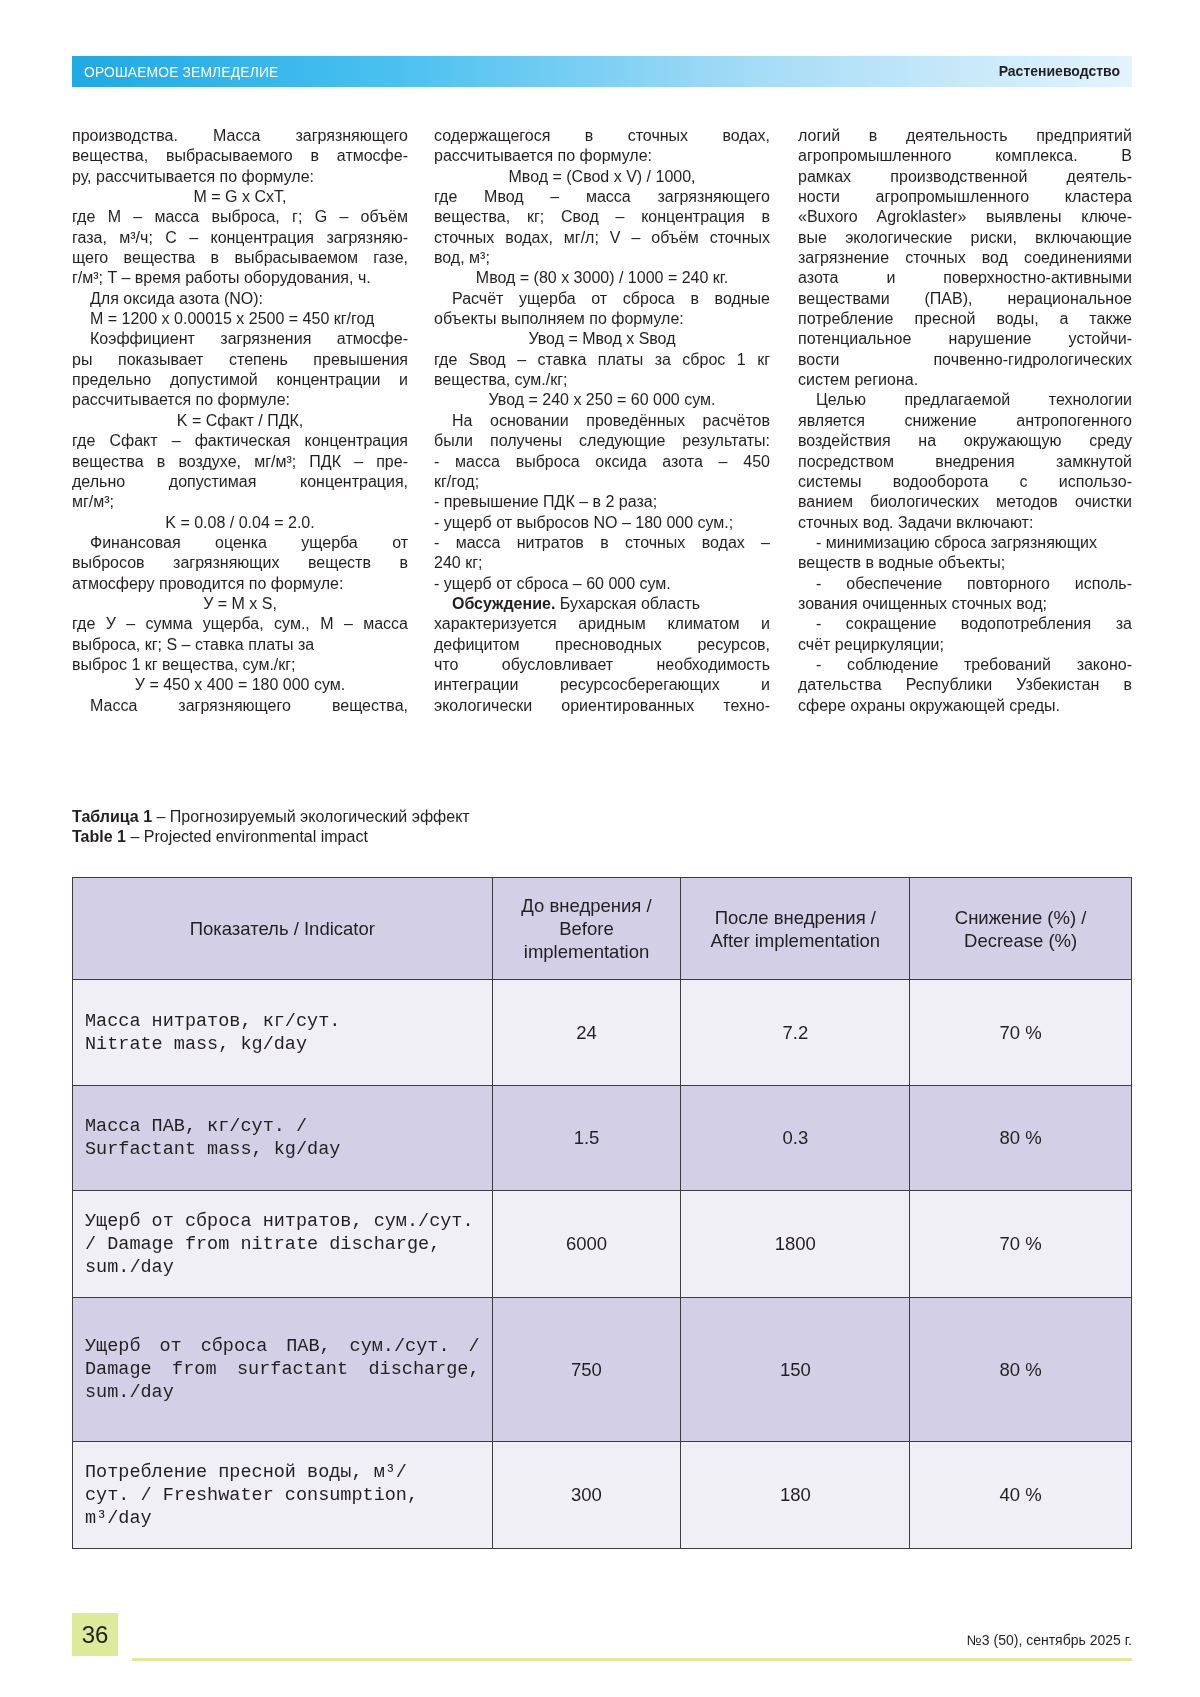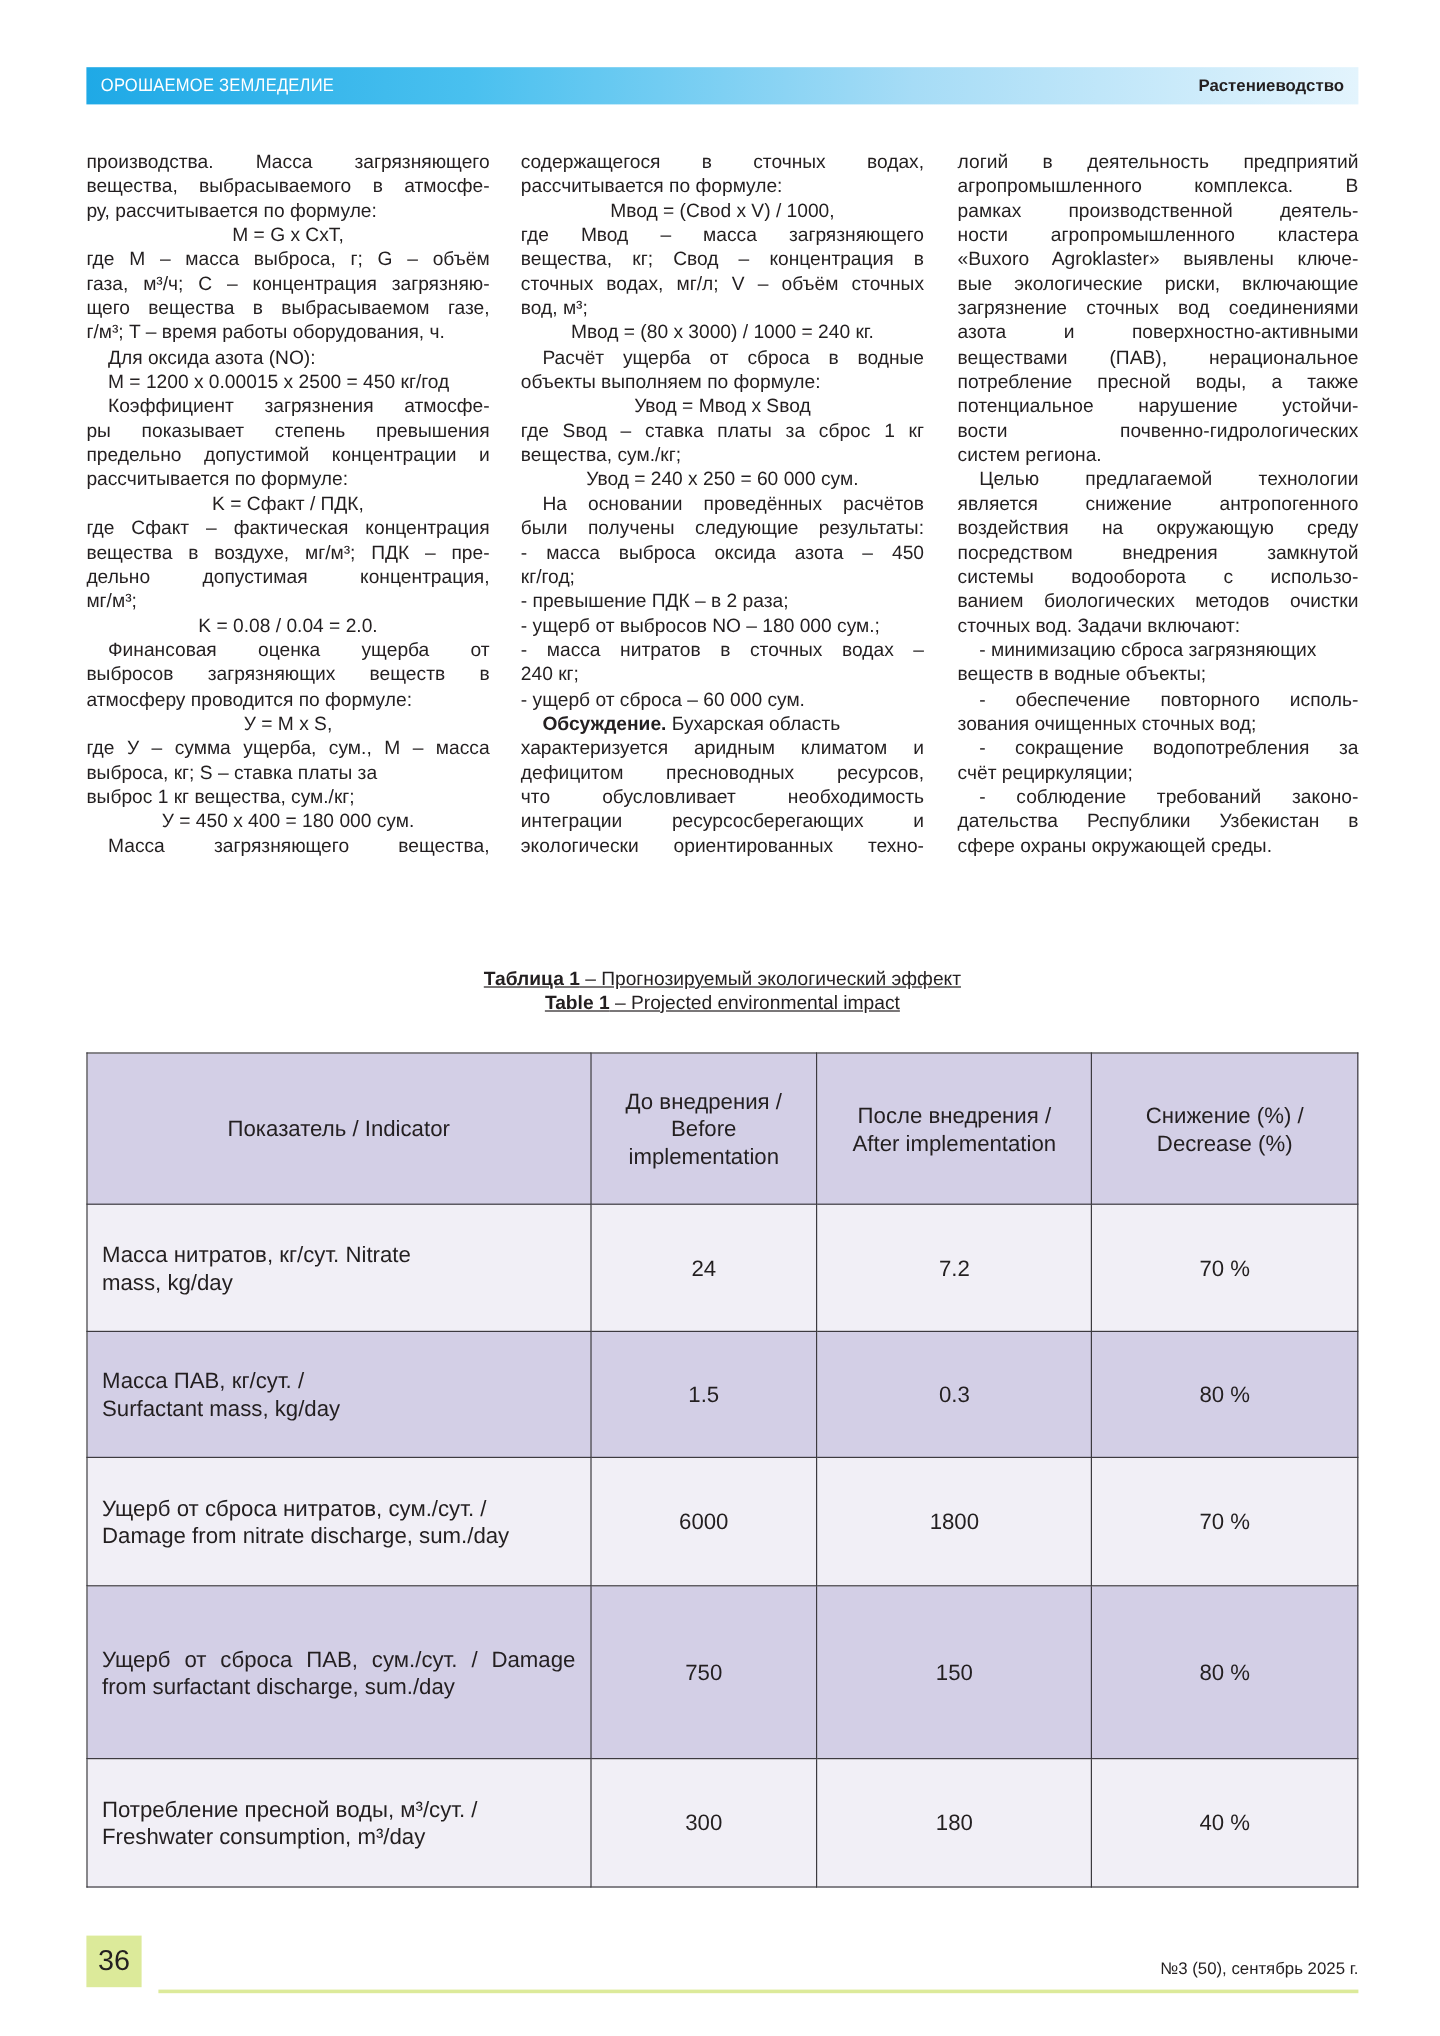--- a/index.html
+++ b/index.html
@@ -12,28 +12,28 @@
   .header-right { position: absolute; right: 12px; top: 7px; font-size: 14px; font-weight: bold; color: #231f20; }
   .col { position: absolute; top: 126px; font-size: 16px; line-height: 20.35px; }
   .col1 { left: 72px; width: 336px; }
   .col2 { left: 434px; width: 336px; }
   .col3 { left: 798px; width: 334px; }
   .ln { display: block; white-space: nowrap; overflow: visible; height: 20.35px; }
   .j { text-align: justify; text-align-last: justify; white-space: normal; }
   .c { text-align: center; }
   .ind { padding-left: 18px; }
   .b { font-weight: bold; }
-  .caption { position: absolute; left: 72px; width: 1060px; text-align: center; font-size: 16px; text-decoration: underline; }
+  .caption { position: absolute; left: 72px; width: 1060px; text-align: left; font-size: 16px; }
   .cap1 { top: 808px; } .cap2 { top: 828px; }
   .tbl { position: absolute; left: 72px; top: 877px; width: 1060px; border-collapse: collapse; font-size: 18.5px; }
-  .tbl td, .tbl th { border: 1.5px solid #3d3b40; font-weight: normal; padding: 12px; }
+  .tbl td, .tbl th { border: 1.5px solid #3d3b40; font-weight: normal; padding: 0; }
   .tbl th { background: #d3cfe6; text-align: center; height: 101px; line-height: 23px; }
   .tbl tr.odd td { background: #f1eff6; }
   .tbl tr.even td { background: #d3cfe6; }
-  .tbl td.ind { text-align: left; padding: 0 12px; line-height: 23px; }
+  .tbl td.ind { text-align: left; padding: 0 12px; line-height: 23px; font-family: Liberation Mono, monospace; }
   .tbl td.num { text-align: center; }
   .footer-num { position: absolute; left: 72px; top: 1613px; width: 46px; height: 43px;
     background: #dcea9a; font-size: 24px; line-height: 43px; text-align: center; color: #231f20; transform-origin: center; }
   .footer-line { position: absolute; left: 132px; top: 1658px; width: 1000px; height: 3px; background: #dcea9a; }
   .footer-right { position: absolute; right: 68px; top: 1632px; font-size: 14px; color: #231f20; }
 </style>
 </head>
 <body>
 
 <div class="header-bar">

